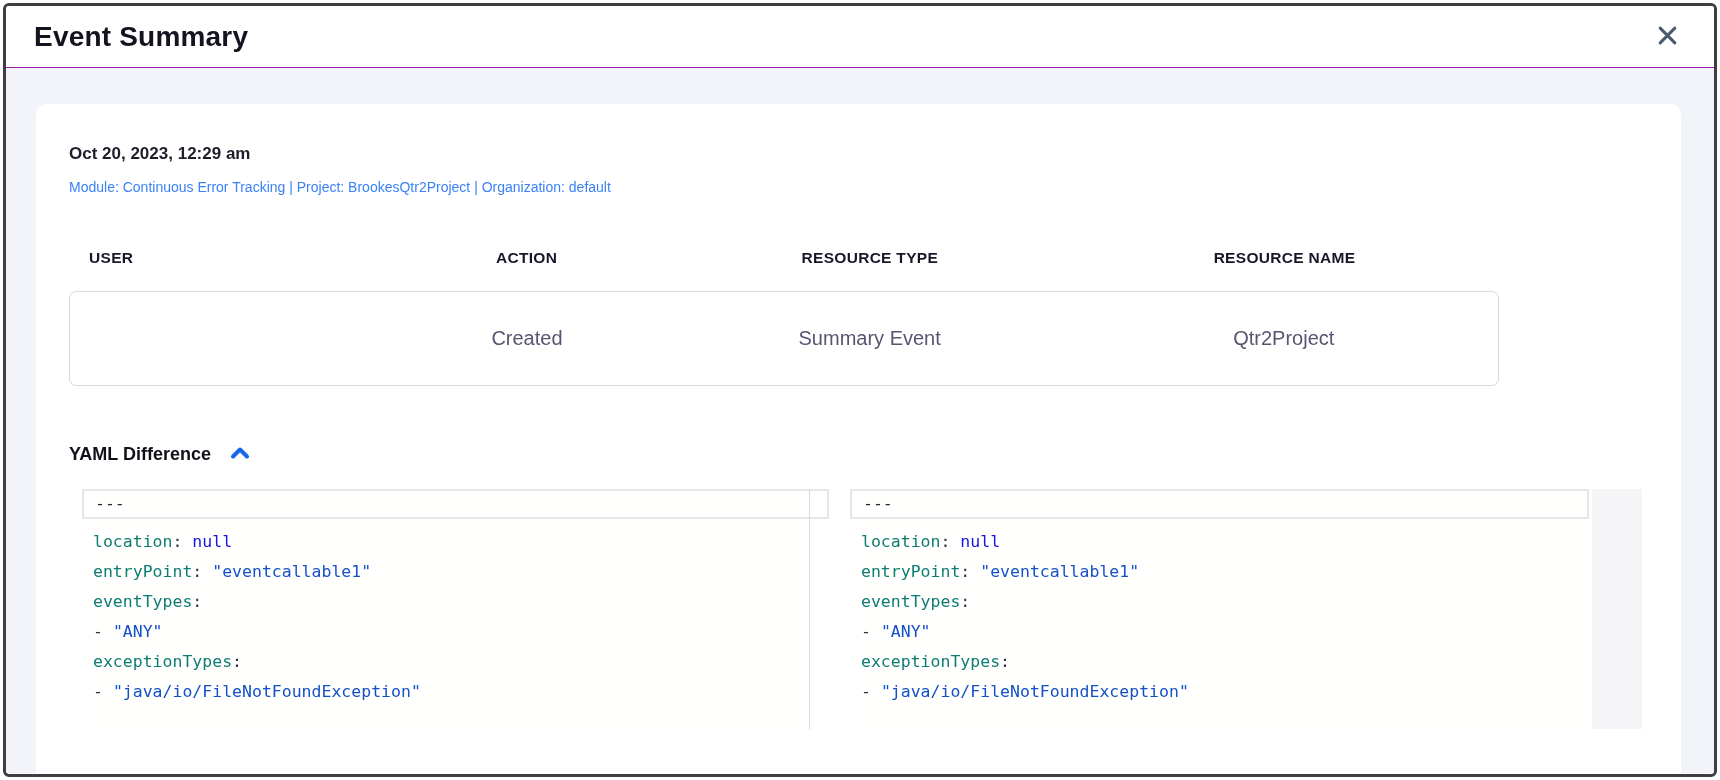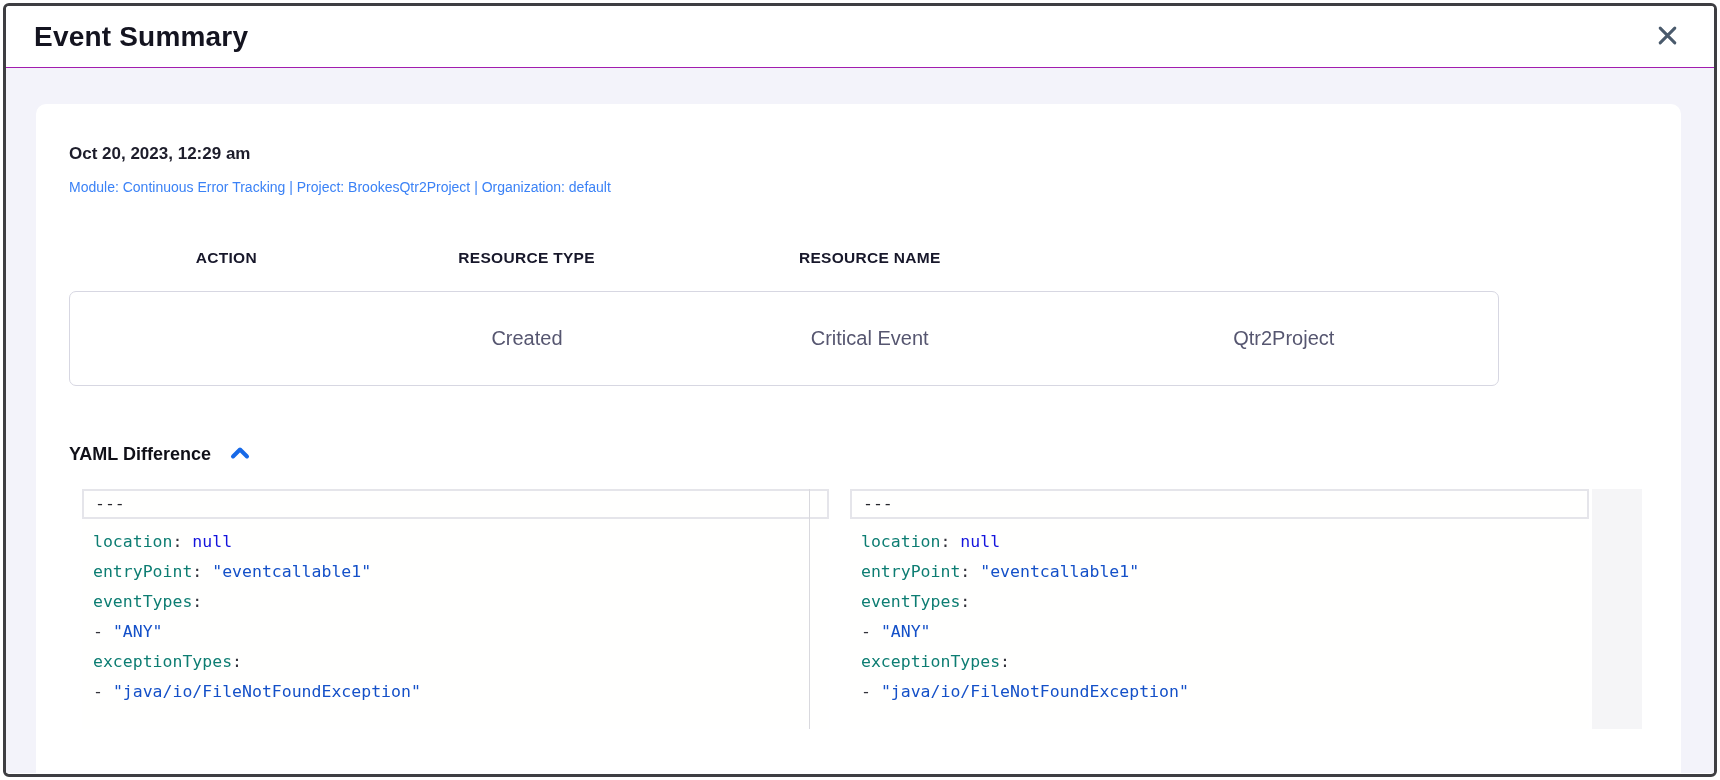--- a/index.html
+++ b/index.html
@@ -98,30 +98,31 @@
   </div>
 
   <div class="modal-body">
     <div class="card">
 
       <div class="event-date">Oct 20, 2023, 12:29 am</div>
       <div class="event-meta">Module: Continuous Error Tracking | Project: BrookesQtr2Project | Organization: default</div>
 
       <div class="audit-table">
         <div class="thead-row">
+          <div class="th first">USER</div>
           <div class="th">ACTION</div>
           <div class="th">RESOURCE TYPE</div>
           <div class="th">RESOURCE NAME</div>
         </div>
         <div class="data-row">
           <div>
             <div class="redacted"></div>
           </div>
           <div class="td">Created</div>
-          <div class="td">Critical Event</div>
+          <div class="td">Summary Event</div>
           <div class="td">Qtr2Project</div>
         </div>
       </div>
 
       <div class="yaml-header">
         <span class="yaml-label">YAML Difference</span>
         <button class="chevron">
           <span>
             <svg width="20" height="14" viewBox="0 0 20 14">
               <polyline points="3,10.5 10,3.5 17,10.5" fill="none" stroke="#1769e8" stroke-width="4" stroke-linecap="round" stroke-linejoin="round"></polyline>

